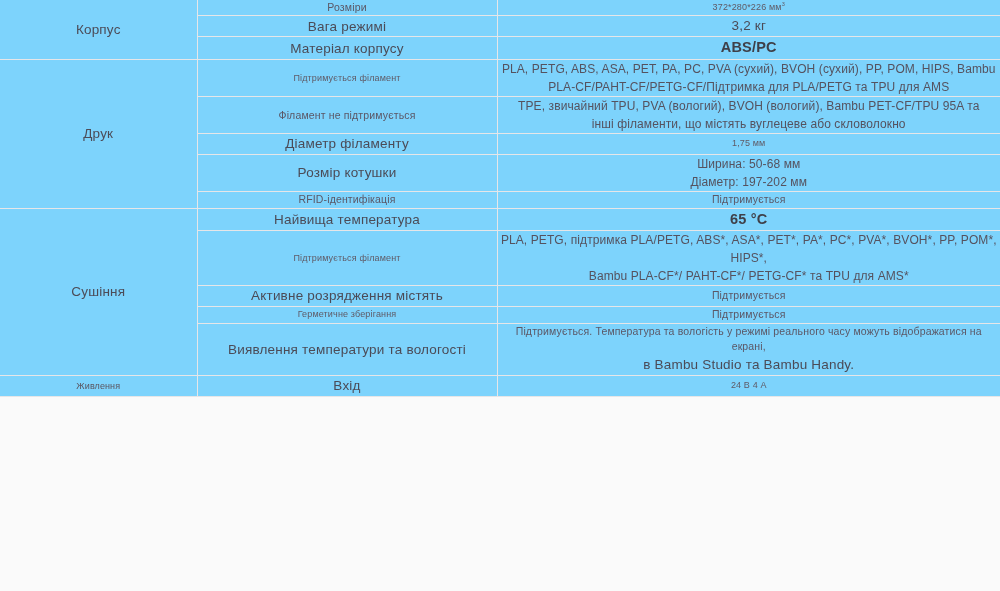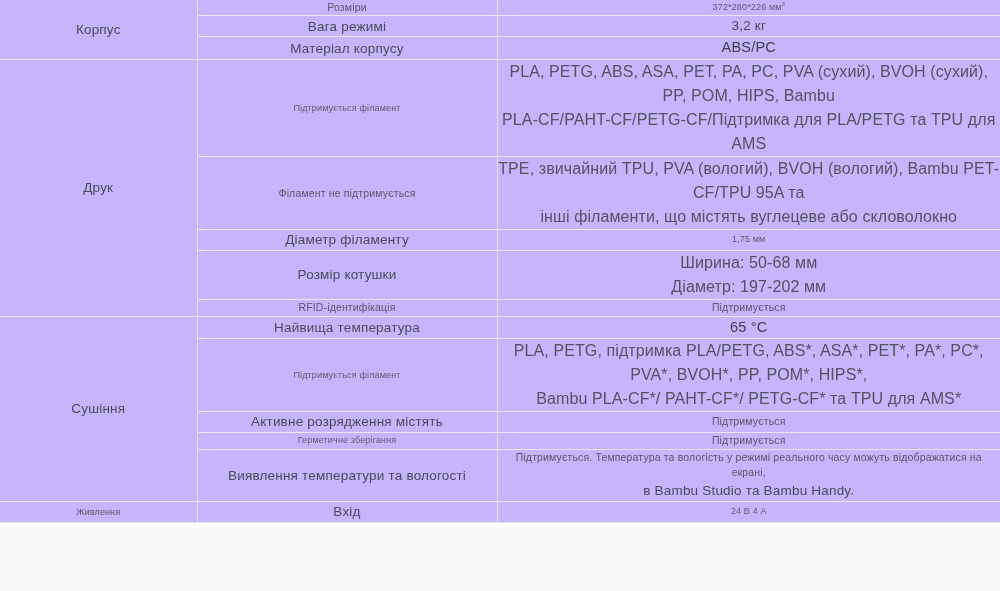--- a/index.html
+++ b/index.html
@@ -22,21 +22,21 @@
     table-layout: fixed;
     background: #fafafa;
   }
 
   .spec-table td {
     border-top: 1px solid #e6e6e8;
     border-bottom: 1px solid #e6e6e8;
     padding: 0;
     vertical-align: middle;
     text-align: center;
-    background: #c4b5fd;
+    background: #7dd3fc;
   }
 
   col.c-group { width: 197px; }
   col.c-label { width: 300px; }
   col.c-value { width: 503px; }
 
   .cell-group {
     border-right: 1px solid #e6e6e8;
     font-size: 13.5px;
     color: #4c4c58;
@@ -57,24 +57,24 @@
   }
 
   .cell-value {
     padding: 6px 22px;
     line-height: 1.5;
   }
 
   
   .t-xs   { font-size: 9px;    color: #5f5a66; letter-spacing: 0.15px; }
   .t-s    { font-size: 10.5px; color: #5b5766; letter-spacing: 0.15px; }
-  .t-m    { font-size: 16px; color: #55525f; letter-spacing: 0.1px; }
+  .t-m    { font-size: 12px; color: #55525f; letter-spacing: 0.1px; }
   .t-l    { font-size: 13.5px; color: #4b4b57; letter-spacing: 0.2px; }
   .t-xl   { font-size: 14.5px; color: #3f4049; letter-spacing: 0.2px; }
-  .t-bold { font-weight: normal; }
+  .t-bold { font-weight: bold; }
 
   .val-line { display: block; }
 
   sup {
     font-size: 0.62em;
     vertical-align: super;
     line-height: 0;
   }
 
   

